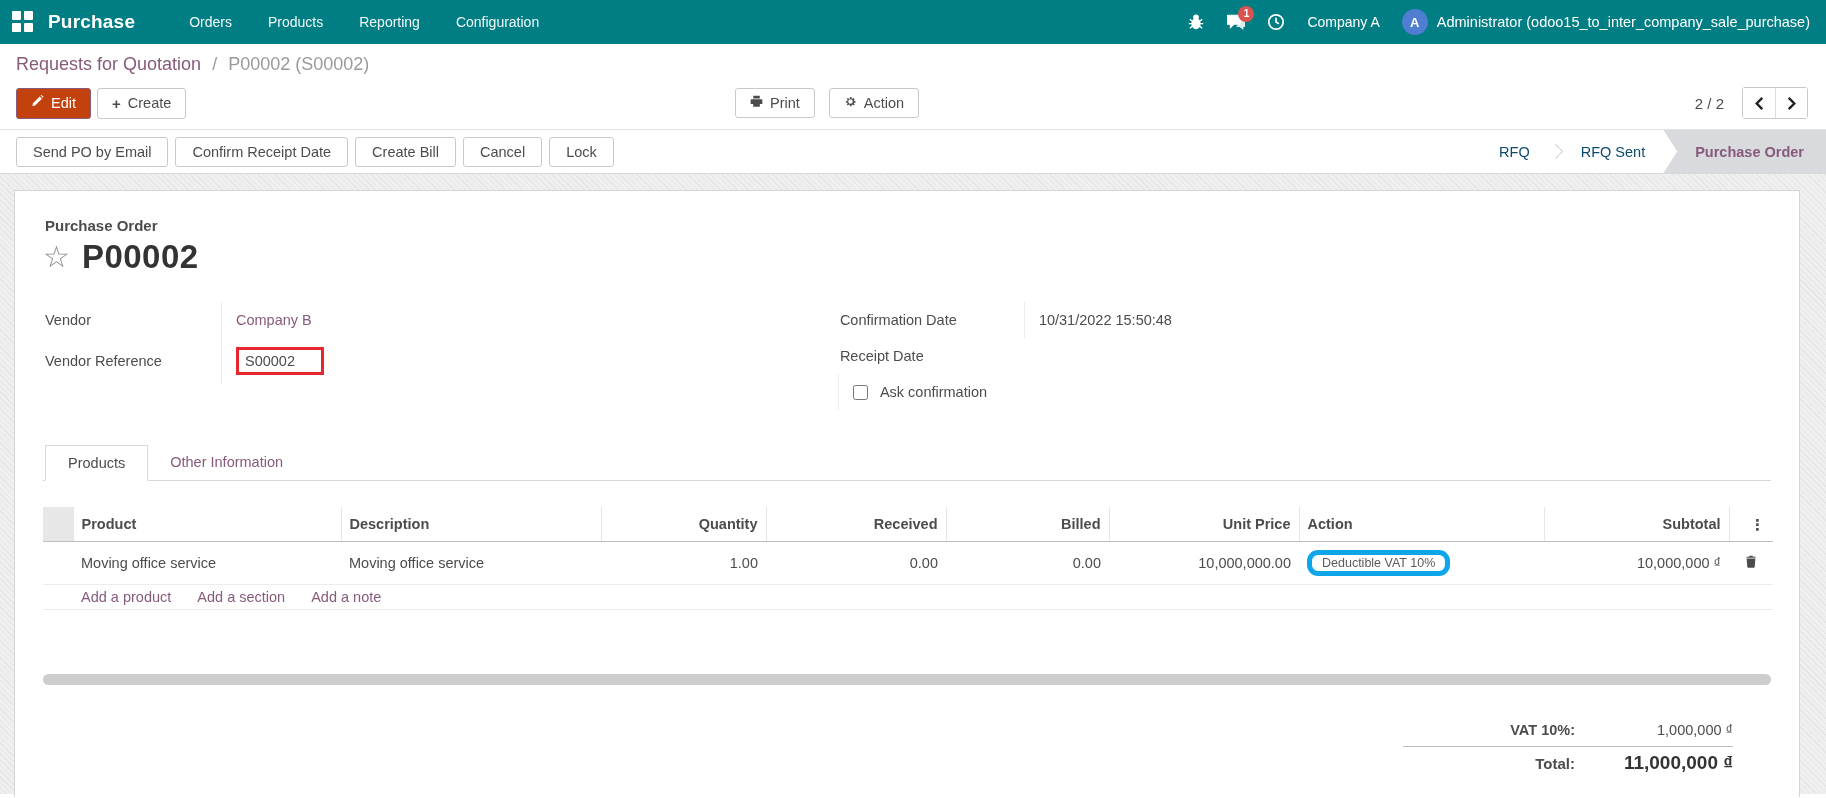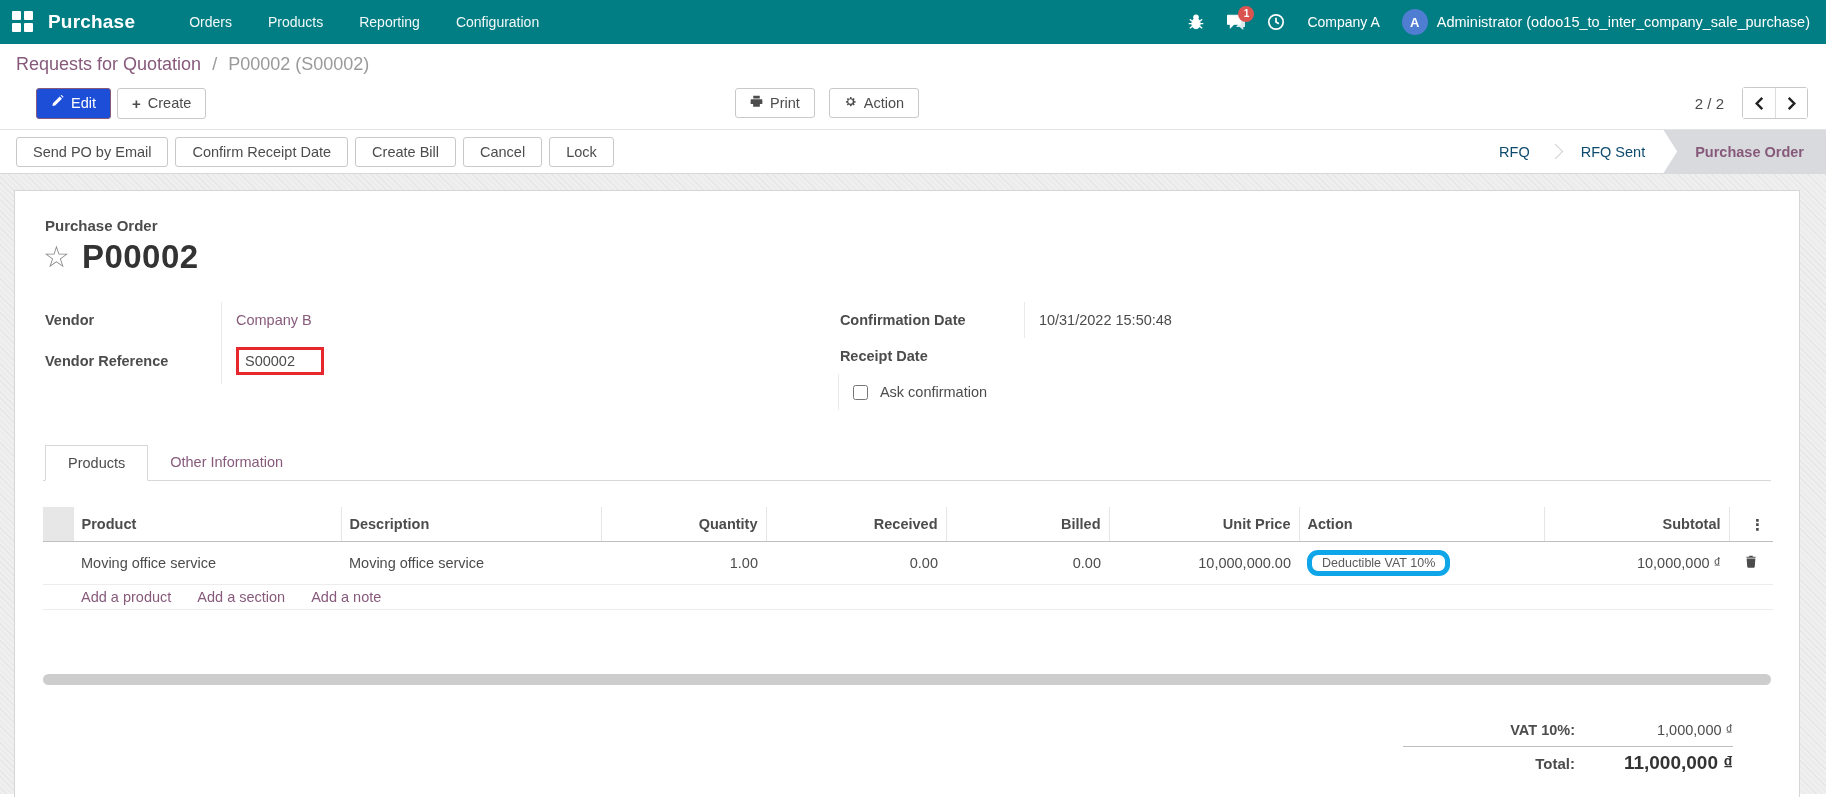--- a/index.html
+++ b/index.html
@@ -25,21 +25,21 @@
 
   
   .control-panel { background:#fff; padding:10px 16px 8px 16px; }
   .breadcrumb { font-size:18px; margin-bottom:10px; }
   .breadcrumb .bc-link { color:#875a7b; cursor:pointer; }
   .breadcrumb .bc-sep { color:#9a9a9a; margin:0 6px; }
   .breadcrumb .bc-current { color:#9a9a9a; }
   .cp-row { position:relative; height:36px; display:flex; align-items:center; }
   .btn { display:inline-flex; align-items:center; gap:7px; border:1px solid #c9c9c9; background:#fff; color:#4c4c4c;
          font-size:14.5px; padding:6px 14px; border-radius:3px; cursor:pointer; font-family:inherit; }
-  .btn-primary { background:#1d4ed8; border-color:#875a7b; color:#fff;margin-left:20px; }
+  .btn-primary { background:#c2410c; border-color:#875a7b; color:#fff; }
   .btn svg { width:13px; height:13px; fill:currentColor; }
   .cp-left { display:flex; gap:6px; }
   .cp-center { position:absolute; left:719px; display:flex; gap:14px; }
   .cp-right { position:absolute; right:2px; display:flex; align-items:center; gap:18px; }
   .pager-value { font-size:15px; color:#4c4c4c; }
   .pager-btns { display:flex; border:1px solid #c9c9c9; border-radius:3px; }
   .pager-btn { width:32px; height:30px; display:flex; align-items:center; justify-content:center; cursor:pointer; background:#fff; }
   .pager-btn + .pager-btn { border-left:1px solid #dcdcdc; }
   .pager-btn svg { width:11px; height:13px; stroke:#222; stroke-width:2.6; fill:none; }
 
@@ -61,21 +61,21 @@
 
   .doc-type { font-size:15px; font-weight:700; color:#4c4c4c; margin-left:2px; }
   .title-row { display:flex; align-items:center; gap:12px; margin:4px 0 26px 0; }
   .star-icon { font-size:30px; color:#8b8b8b; line-height:1; cursor:pointer; }
   .doc-name { font-size:33px; font-weight:700; color:#333; letter-spacing:.5px; }
 
   .field-groups { display:flex; }
   .group { display:grid; align-content:start; }
   .group-left  { grid-template-columns:178px 1fr; width:46%; }
   .group-right { grid-template-columns:186px 1fr; width:54%; }
-  .f-label { font-weight:700; color:#4c4c4c; font-size:14.5px; padding:9px 8px 9px 2px; min-height:36px; display:flex; align-items:center; }
+  .f-label { font-weight:400; color:#4c4c4c; font-size:14.5px; padding:9px 8px 9px 2px; min-height:36px; display:flex; align-items:center; }
   .f-value { border-left:1px solid #ebebeb; padding:9px 14px; min-height:36px; display:flex; align-items:center; font-size:14.5px; color:#4c4c4c; }
   .f-link { color:#875a7b; cursor:pointer; }
   .ref-highlight { border:3px solid #e6282d; padding:3px 26px 3px 6px; display:inline-block; }
   .chk-row { display:flex; align-items:center; gap:12px; }
   .chk-row input { width:15px; height:15px; accent-color:#875a7b; cursor:pointer; }
 
   
   .tabs { display:flex; margin-top:34px; border-bottom:1px solid #d8d8d8; padding-left:2px; }
   .tab { padding:9px 22px; font-size:14.5px; cursor:pointer; position:relative; top:1px; }
   .tab.active { background:#fff; border:1px solid #d8d8d8; border-bottom:1px solid #fff; color:#4c4c4c; }

